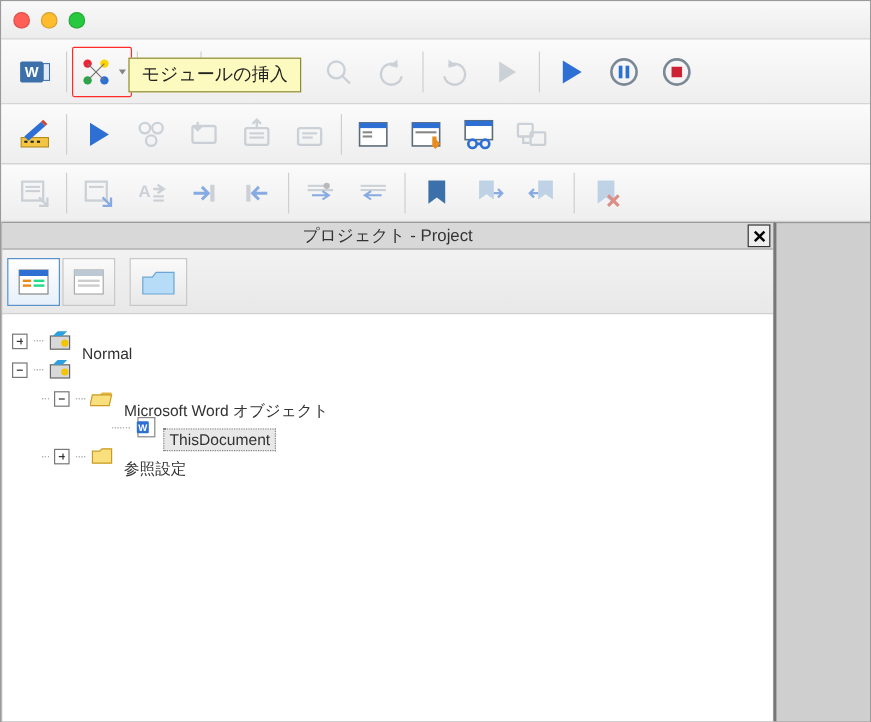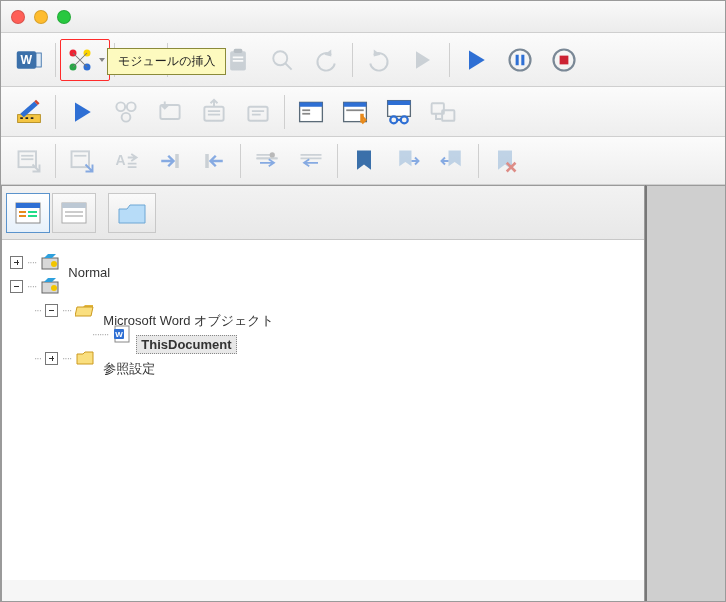--- a/index.html
+++ b/index.html
@@ -40,21 +40,21 @@
     border:1.5px solid #ff2b2b; border-radius:2px; padding:1px;
     display:flex; align-items:center; height:42px;
   }
   .highlight-box .tbtn{ width:38px; height:38px; }
   .dropdown-caret {
     width:8px; display:flex; align-items:center; justify-content:center; margin-right:2px; opacity:.7;
   }
   .tooltip {
     position:absolute; left:46px; top:8px;
     background:#fdfabf; border:1px solid #8a8a3a; padding:4px 10px;
-    font-size:12px; white-space:nowrap; z-index:10; color:#222;
+    font-size:15px; white-space:nowrap; z-index:10; color:#222;
   }
   
   .workspace{ display:flex; height: calc(602px - 32px - 54px - 50px - 48px); }
   .proj-pane{ flex:1; border:1px solid #9a9a9a; margin:0; background:#f6f6f6; min-width:0; }
   .side-gap{ width:80px; background:#cfcfcf; border-left:2px solid #777; border-top:1px solid #9a9a9a; }
   .proj-titlebar{
     display:flex; align-items:center; justify-content:center;
     height:22px; background:#d8d8d8; border-bottom:1px solid #aaa; position:relative;
     font-size:14px; color:#333;
   }
@@ -71,21 +71,21 @@
     width:44px; height:40px; border:1px solid #c8c8c8;
     background:linear-gradient(#fafafa,#e8e8e8);
     display:flex; align-items:center; justify-content:center;
   }
   .pbtn.active{ border-color:#5a93cc; background:linear-gradient(#fff,#e6f0fa); }
   .ptsep{ width:8px; }
   
   .tree{ padding:10px 8px; background:#fff; height: calc(100% - 22px - 54px); overflow:auto; }
   .node{ display:flex; align-items:center; gap:4px; height:24px; }
   .node .label{ padding:1px 4px; font-size:13px;margin-top:21px; }
-  .node .label.sel{ background:#e8e8e8; border:1px dotted #888;font-weight:bold; }
+  .node .label.sel{ background:#e8e8e8; border:1px dotted #888; }
   .plusbox{
     width:13px; height:13px; border:1px solid #777; background:#fff;
     display:flex; align-items:center; justify-content:center; font-size:11px; line-height:1;
     position:relative;
   }
   .plusbox::before{ content:""; position:absolute; left:3px; right:3px; top:50%; height:1px; background:#333; }
   .plusbox.plus::after{ content:""; position:absolute; top:3px; bottom:3px; left:50%; width:1px; background:#333; }
   .dots{ color:#aaa; letter-spacing:-1px; font-size:10px; }
   .indent1{ margin-left:24px; }
   .indent3{ margin-left:82px; }
@@ -368,20 +368,28 @@
   <div class="tbtn">
     <svg viewBox="0 0 32 32">
         <path d="M8 4 h16 v22 l-8 -6 l-8 6 z" fill="#94b7d9"></path>
         <path d="M18 18 L28 28 M28 18 L18 28" stroke="#cc3a2f" stroke-width="3"></path>
       </svg>
   </div>
 </div>
 
 <div class="workspace">
   <div class="proj-pane">
+    <div class="proj-titlebar">
+      <span>プロジェクト - Project</span>
+      <div class="proj-close">
+        <svg viewBox="0 0 12 12">
+            <path d="M2 2 L10 10 M10 2 L2 10" stroke="#000" stroke-width="2"></path>
+          </svg>
+      </div>
+    </div>
     <div class="proj-toolbar">
       <div class="pbtn active">
         <svg width="26" height="22" viewBox="0 0 26 22">
             <rect x="1" y="1" width="24" height="20" fill="#fff" stroke="#888"></rect>
             <rect x="1" y="1" width="24" height="5" fill="#2e6fd4"></rect>
             <rect x="4" y="9" width="7" height="2" fill="#e88a1c"></rect>
             <rect x="4" y="13" width="7" height="2" fill="#e88a1c"></rect>
             <rect x="13" y="9" width="9" height="2" fill="#2d8"></rect>
             <rect x="13" y="13" width="9" height="2" fill="#2d8"></rect>
           </svg>

